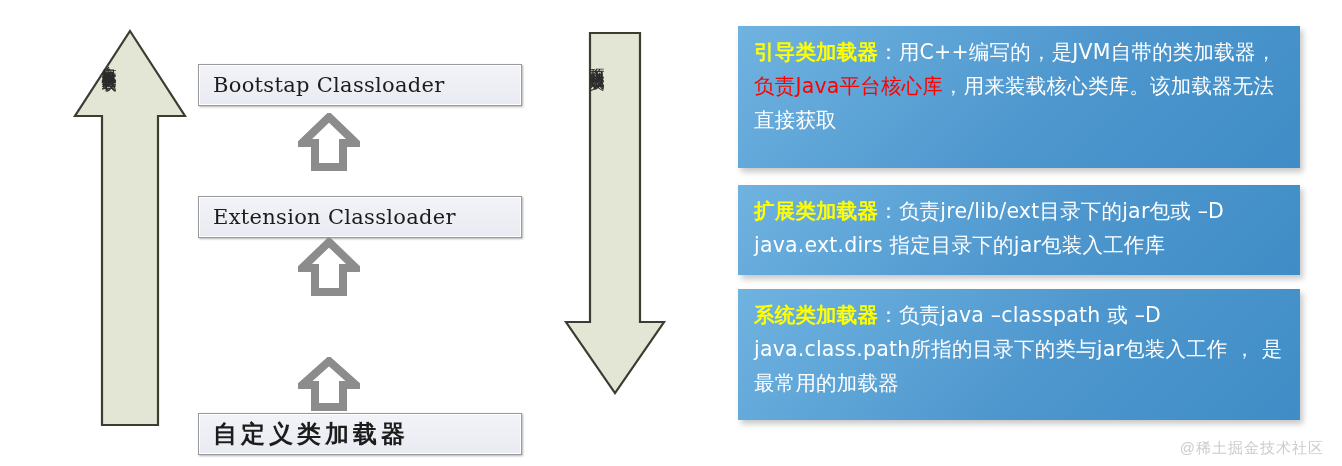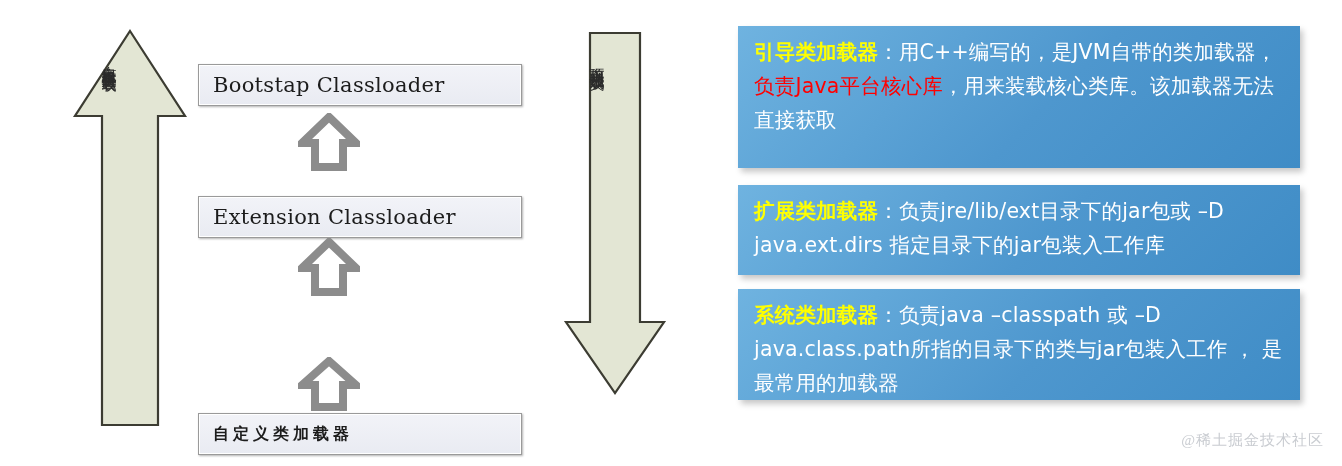--- a/index.html
+++ b/index.html
@@ -45,21 +45,21 @@
     padding-left:14px;
     font-family:"DejaVu Serif","Liberation Serif",serif;
     font-size:21px;
     color:#1c1c1c;
     letter-spacing:.3px;
     white-space:nowrap;
   }
   .cl-box.cn span{
     font-family:"DejaVu Sans","Liberation Sans",sans-serif;
     font-weight:bold;
-    font-size:16px;
+    font-size:24px;
     letter-spacing:4px;
   }
 
   
   .gray-arrow{position:absolute;left:298px;}
   .gray-arrow svg{display:block;}
 
   
   .callout{
     position:absolute;left:738px;width:562px;
@@ -72,22 +72,22 @@
     font-size:20.5px;
     line-height:34px;
     letter-spacing:.2px;
   }
   .callout .kw{color:#ffff00;font-weight:bold;}
   .callout .hl{color:#ff0000;}
   .callout .body{color:#ffffff;}
 
   
   #watermark{
-    position:absolute;right:18px;bottom:16px;
-    font-family:Liberation Serif, serif;
+    position:absolute;right:18px;bottom:8px;
+    font-family:Liberation Sans, sans-serif;
     font-size:15px;
     color:#c9ccd1;
     letter-spacing:1px;
     user-select:none;
   }
 </style>
 </head>
 <body>
 
 <div id="stage">
@@ -141,18 +141,18 @@
   </div>
 
   <div class="callout" style="top:26px;height:142px;">
     <span class="kw">引导类加载器</span><span class="body">：用C++编写的，是JVM自带的类加载器，</span><span class="hl">负责Java平台核心库</span><span class="body">，用来装载核心类库。该加载器无法直接获取</span>
   </div>
 
   <div class="callout" style="top:185px;height:90px;">
     <span class="kw">扩展类加载器</span><span class="body">：负责jre/lib/ext目录下的jar包或 –D java.ext.dirs 指定目录下的jar包装入工作库</span>
   </div>
 
-  <div class="callout" style="top:289px;height:111px;">
+  <div class="callout" style="top:289px;height:131px;">
     <span class="kw">系统类加载器</span><span class="body">：负责java –classpath 或 –D java.class.path所指的目录下的类与jar包装入工作 ， 是最常用的加载器</span>
   </div>
 
   <div id="watermark">@稀土掘金技术社区</div>
 </div>
 
 </body></html>

